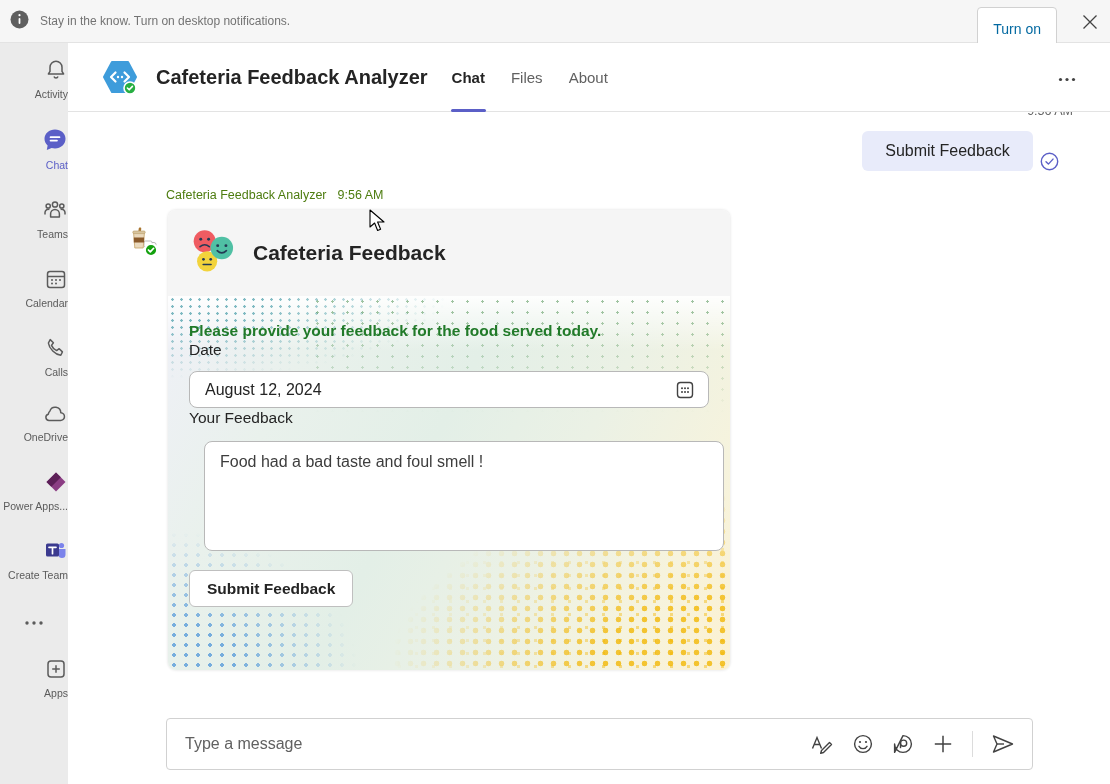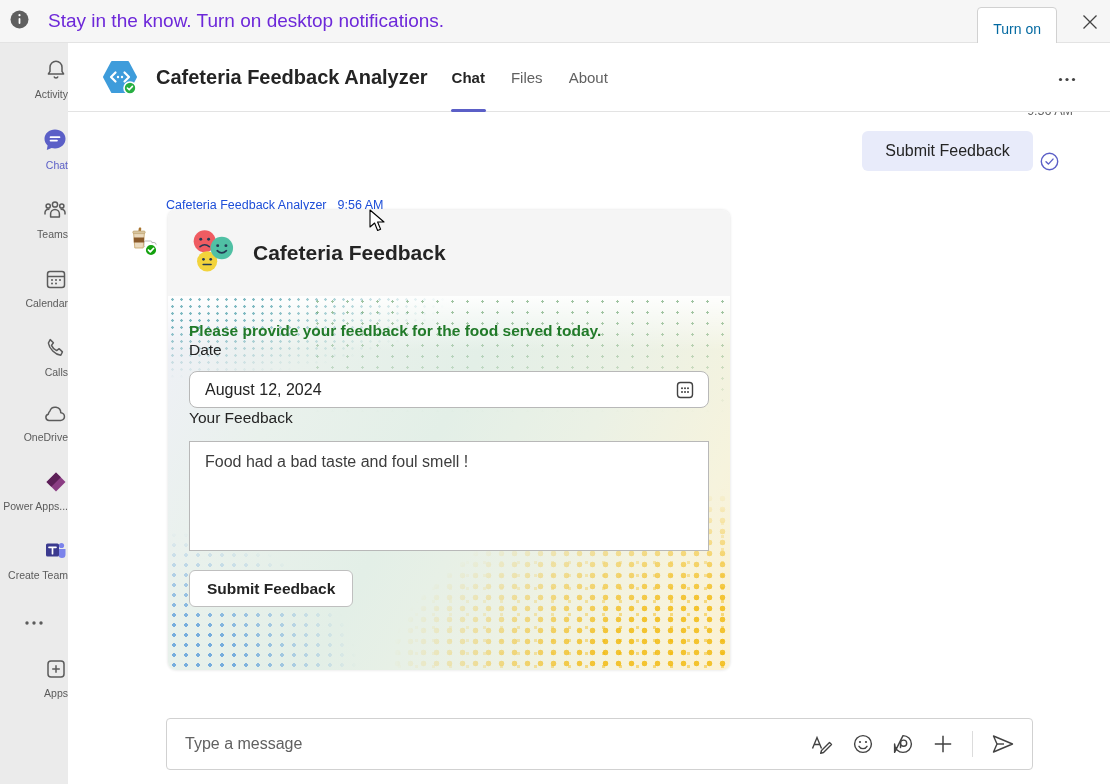--- a/index.html
+++ b/index.html
@@ -3,21 +3,21 @@
 <meta charset="utf-8">
 <style>
   * { margin:0; padding:0; box-sizing:border-box; }
   body { font-family:"Liberation Sans", sans-serif; background:#ddd; }
   .frame { position:relative; width:1110px; height:784px; background:#fff; overflow:hidden; }
 
   
   .banner { position:absolute; left:0; top:0; width:1110px; height:43px; background:#f6f6f6;
             border-bottom:1px solid #e3e3e3; display:flex; align-items:center; }
   .banner .info-ic { margin-left:10px; flex:0 0 auto; }
-  .banner-text { font-size:19px; color:#6d28d9; margin-left:19px; }
+  .banner-text { font-size:12px; color:#737373; margin-left:11px; }
   .turnon-btn { position:absolute; right:53px; top:7px; height:44px; padding:0 15px; background:#fff;
                 border:1px solid #d1d1d1; border-radius:4px; font-size:14px; color:#0369a1;
                 font-family:"Liberation Sans",sans-serif; cursor:pointer; }
   .banner-close { position:absolute; right:10px; top:12px; width:20px; height:20px; display:flex;
                   align-items:center; justify-content:center; cursor:pointer; background:none; border:none; }
 
   
   .sidebar { position:absolute; left:0; top:43px; width:68px; height:741px; background:#ebebeb;
              display:flex; flex-direction:column; align-items:center; }
   .side-item { display:flex; flex-direction:column; align-items:flex-end; gap:4px; margin-top:27px;
@@ -40,21 +40,21 @@
                        background:#5b5fc7; border-radius:2px; }
   .hdr-more { margin-left:auto; margin-right:34px; cursor:pointer; color:#424242; }
 
   
   .chat { position:absolute; left:68px; top:112px; width:1082px; height:672px; background:#fff; overflow:hidden; }
   .clipped-time { position:absolute; top:-8px; right:77px; font-size:12.5px; color:#616161; }
   .sent-bubble { position:absolute; left:794px; top:19px; width:171px; height:40px; background:#e8ebfa;
                  border-radius:6px; display:flex; align-items:center; justify-content:center;
                  font-size:16px; color:#242424; }
   .seen-check { position:absolute; left:972px; top:40px; }
-  .sender-line { position:absolute; left:98px; top:86px; font-size:12.5px; color:#1d4ed8; }
+  .sender-line { position:absolute; left:98px; top:76px; font-size:12.5px; color:#4d7c0f; }
   .sender-line .t { margin-left:11px; }
   .bot-avatar { position:absolute; left:58px; top:113px; width:32px; height:32px; }
 
   
   .card { position:absolute; left:100px; top:98px; width:562px; height:460px; border-radius:8px;
           overflow:hidden; background:#fff; box-shadow:0 0 3px rgba(0,0,0,.14); }
   .card-header { height:86px; background:#f5f5f5; display:flex; align-items:center; padding-left:21px; gap:17px; }
   .card-title { font-size:21px; font-weight:700; color:#242424; }
   .card-body { position:relative; height:374px;
      background:
@@ -83,22 +83,22 @@
       background-size:12px 10px;
       -webkit-mask-image:radial-gradient(ellipse 100% 110% at 0% 100%, #000 25%, transparent 70%);
       mask-image:radial-gradient(ellipse 100% 110% at 0% 100%, #000 25%, transparent 70%); }
   .card-content { position:relative; padding:0 21px; z-index:2; }
   .intro { padding-top:26px; font-size:15.5px; font-weight:700; color:#217a29; }
   .field-label { margin-top:1px; font-size:15.5px; font-weight:400; color:#242424; }
   .date-input { margin-top:12px; height:37px; background:#fff; border:1px solid #b8b8b8; border-radius:8px;
                 display:flex; align-items:center; padding:0 12px 0 15px; font-size:16px; color:#242424; cursor:text; }
   .cal-btn { margin-left:auto; background:none; border:none; cursor:pointer; display:flex; align-items:center; }
   .feedback-box { margin-top:14px; width:100%; height:110px; background:#fff; border:1px solid #b8b8b8;
-                  border-radius:0; padding:11px 15px; font-size:16px; color:#3d3d3d; resize:none;
-                  font-family:"Liberation Sans",sans-serif; outline:none; display:block; }
+                  border-radius:8px; padding:11px 15px; font-size:16px; color:#3d3d3d; resize:none;
+                  font-family:"Liberation Sans",sans-serif; outline:none; display:block;margin-left:15px; }
   .submit-btn { margin-top:19px; height:37px; padding:0 17px; background:#fff; border:1px solid #bfbfbf;
                 border-radius:6px; font-size:15.5px; font-weight:700; color:#242424;
                 font-family:"Liberation Sans",sans-serif; cursor:pointer; }
 
   .mouse-cursor { position:absolute; left:301px; top:97px; z-index:5; }
 
   
   .compose { position:absolute; left:98px; top:606px; width:867px; height:52px; border:1px solid #d1d1d1;
              border-radius:4px; background:#fff; display:flex; align-items:center; }
   .compose-input { flex:1; border:none; outline:none; background:transparent; font-size:16px; color:#242424;

